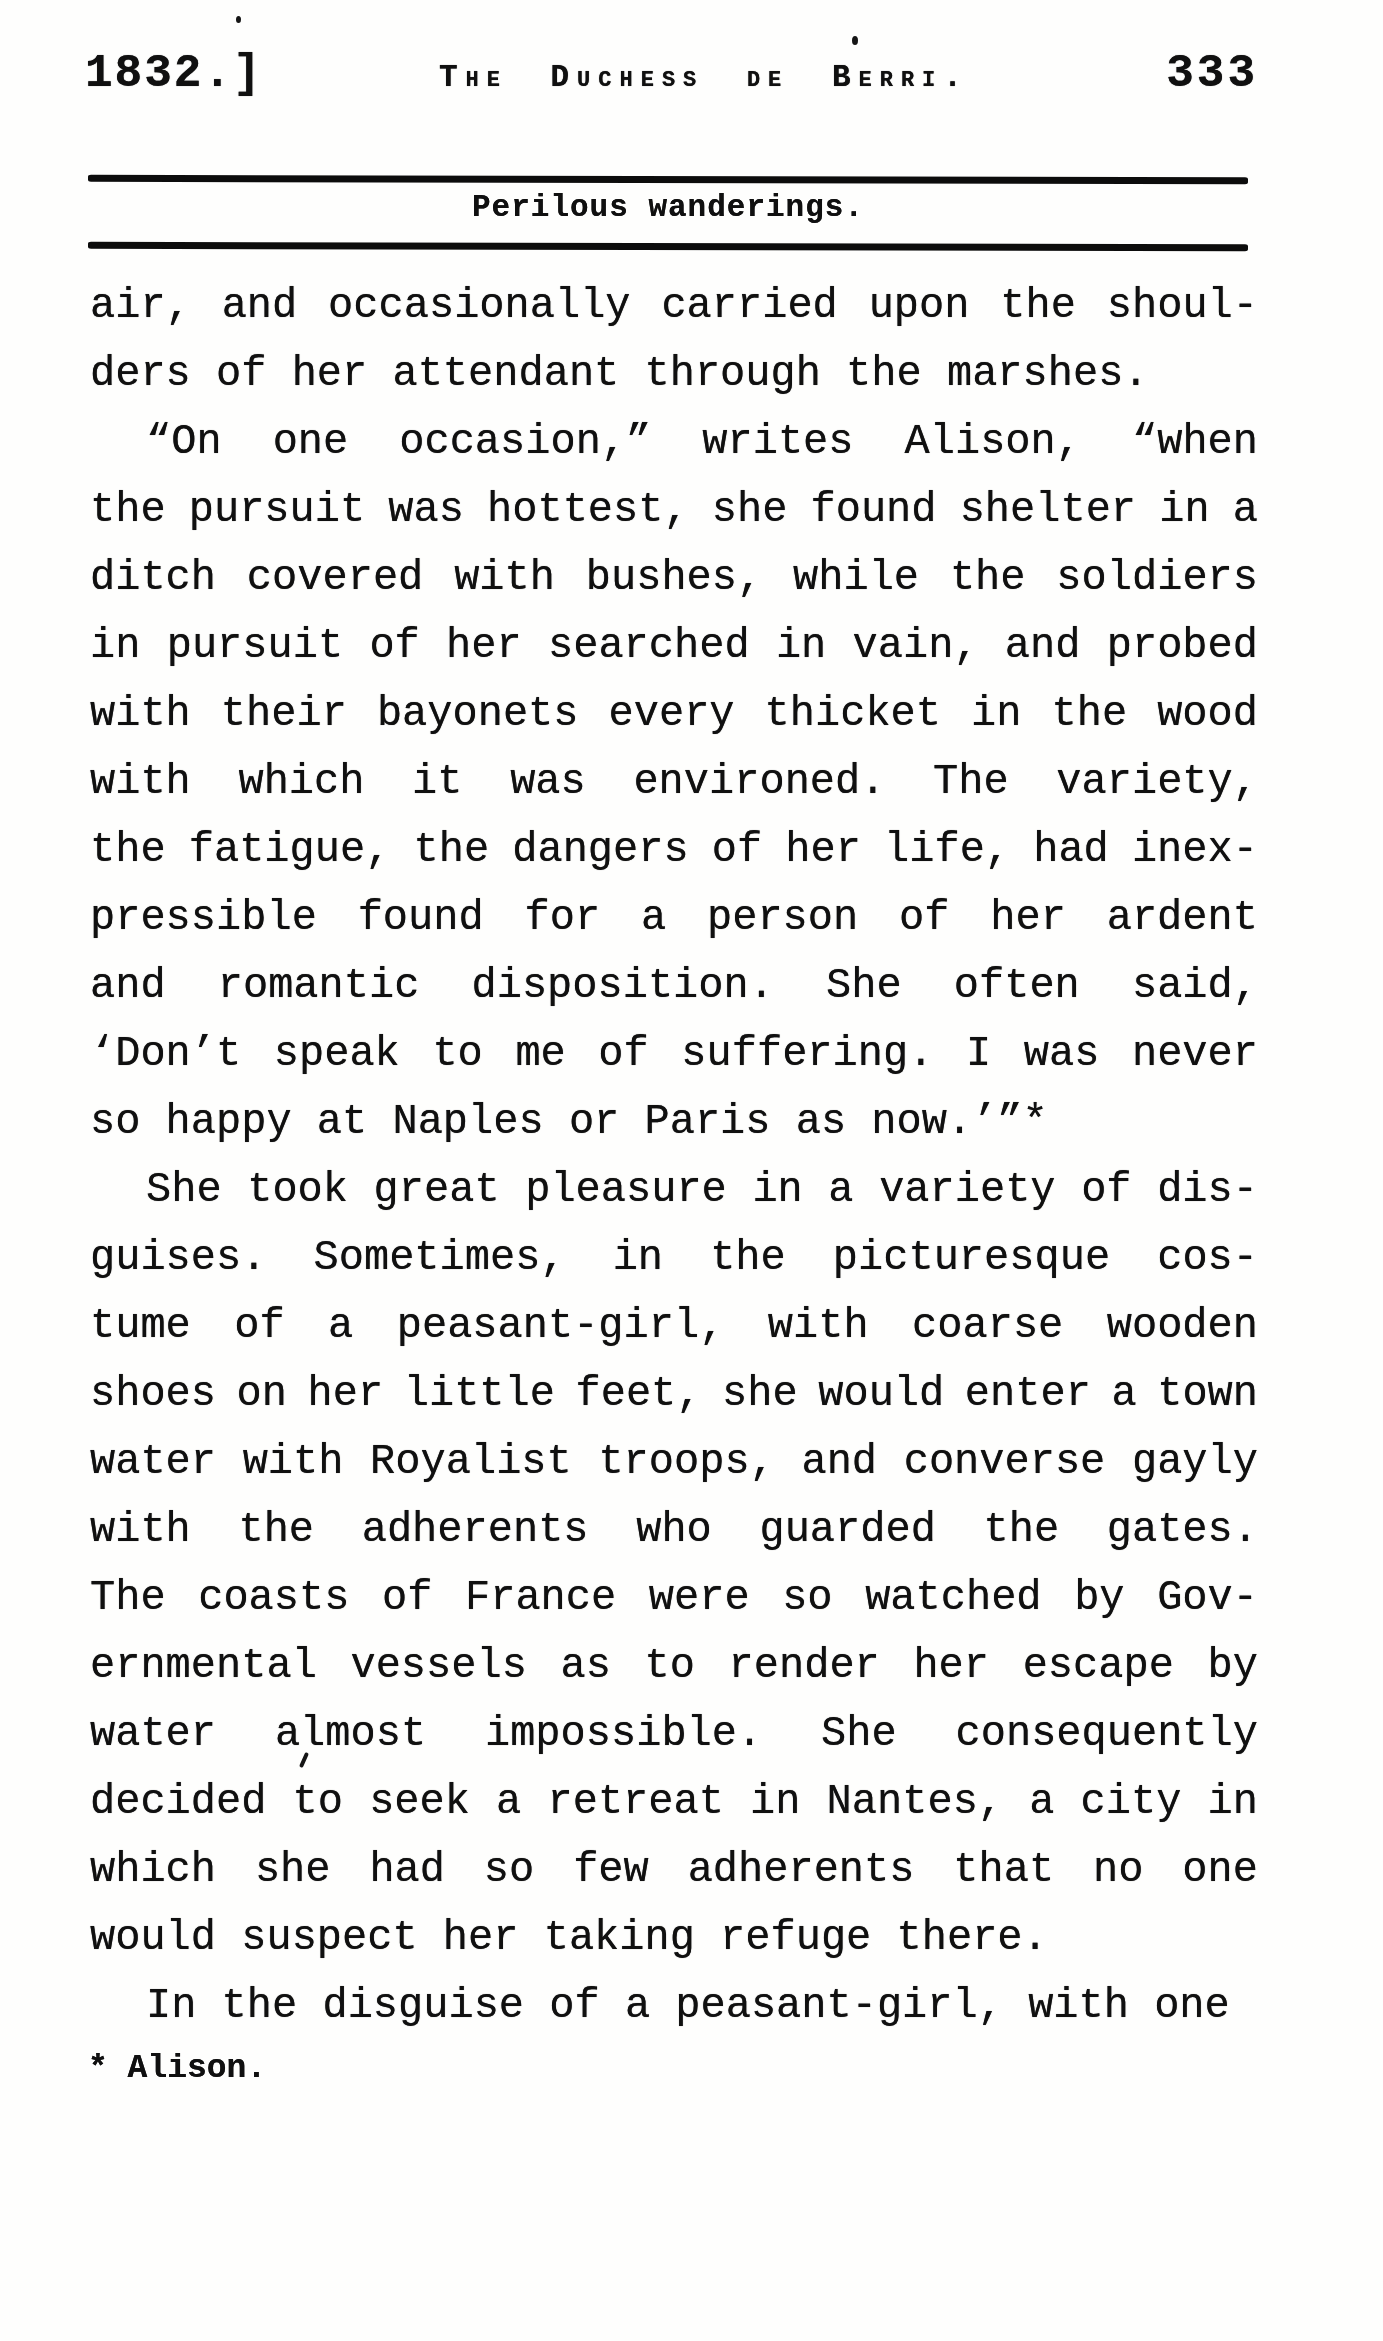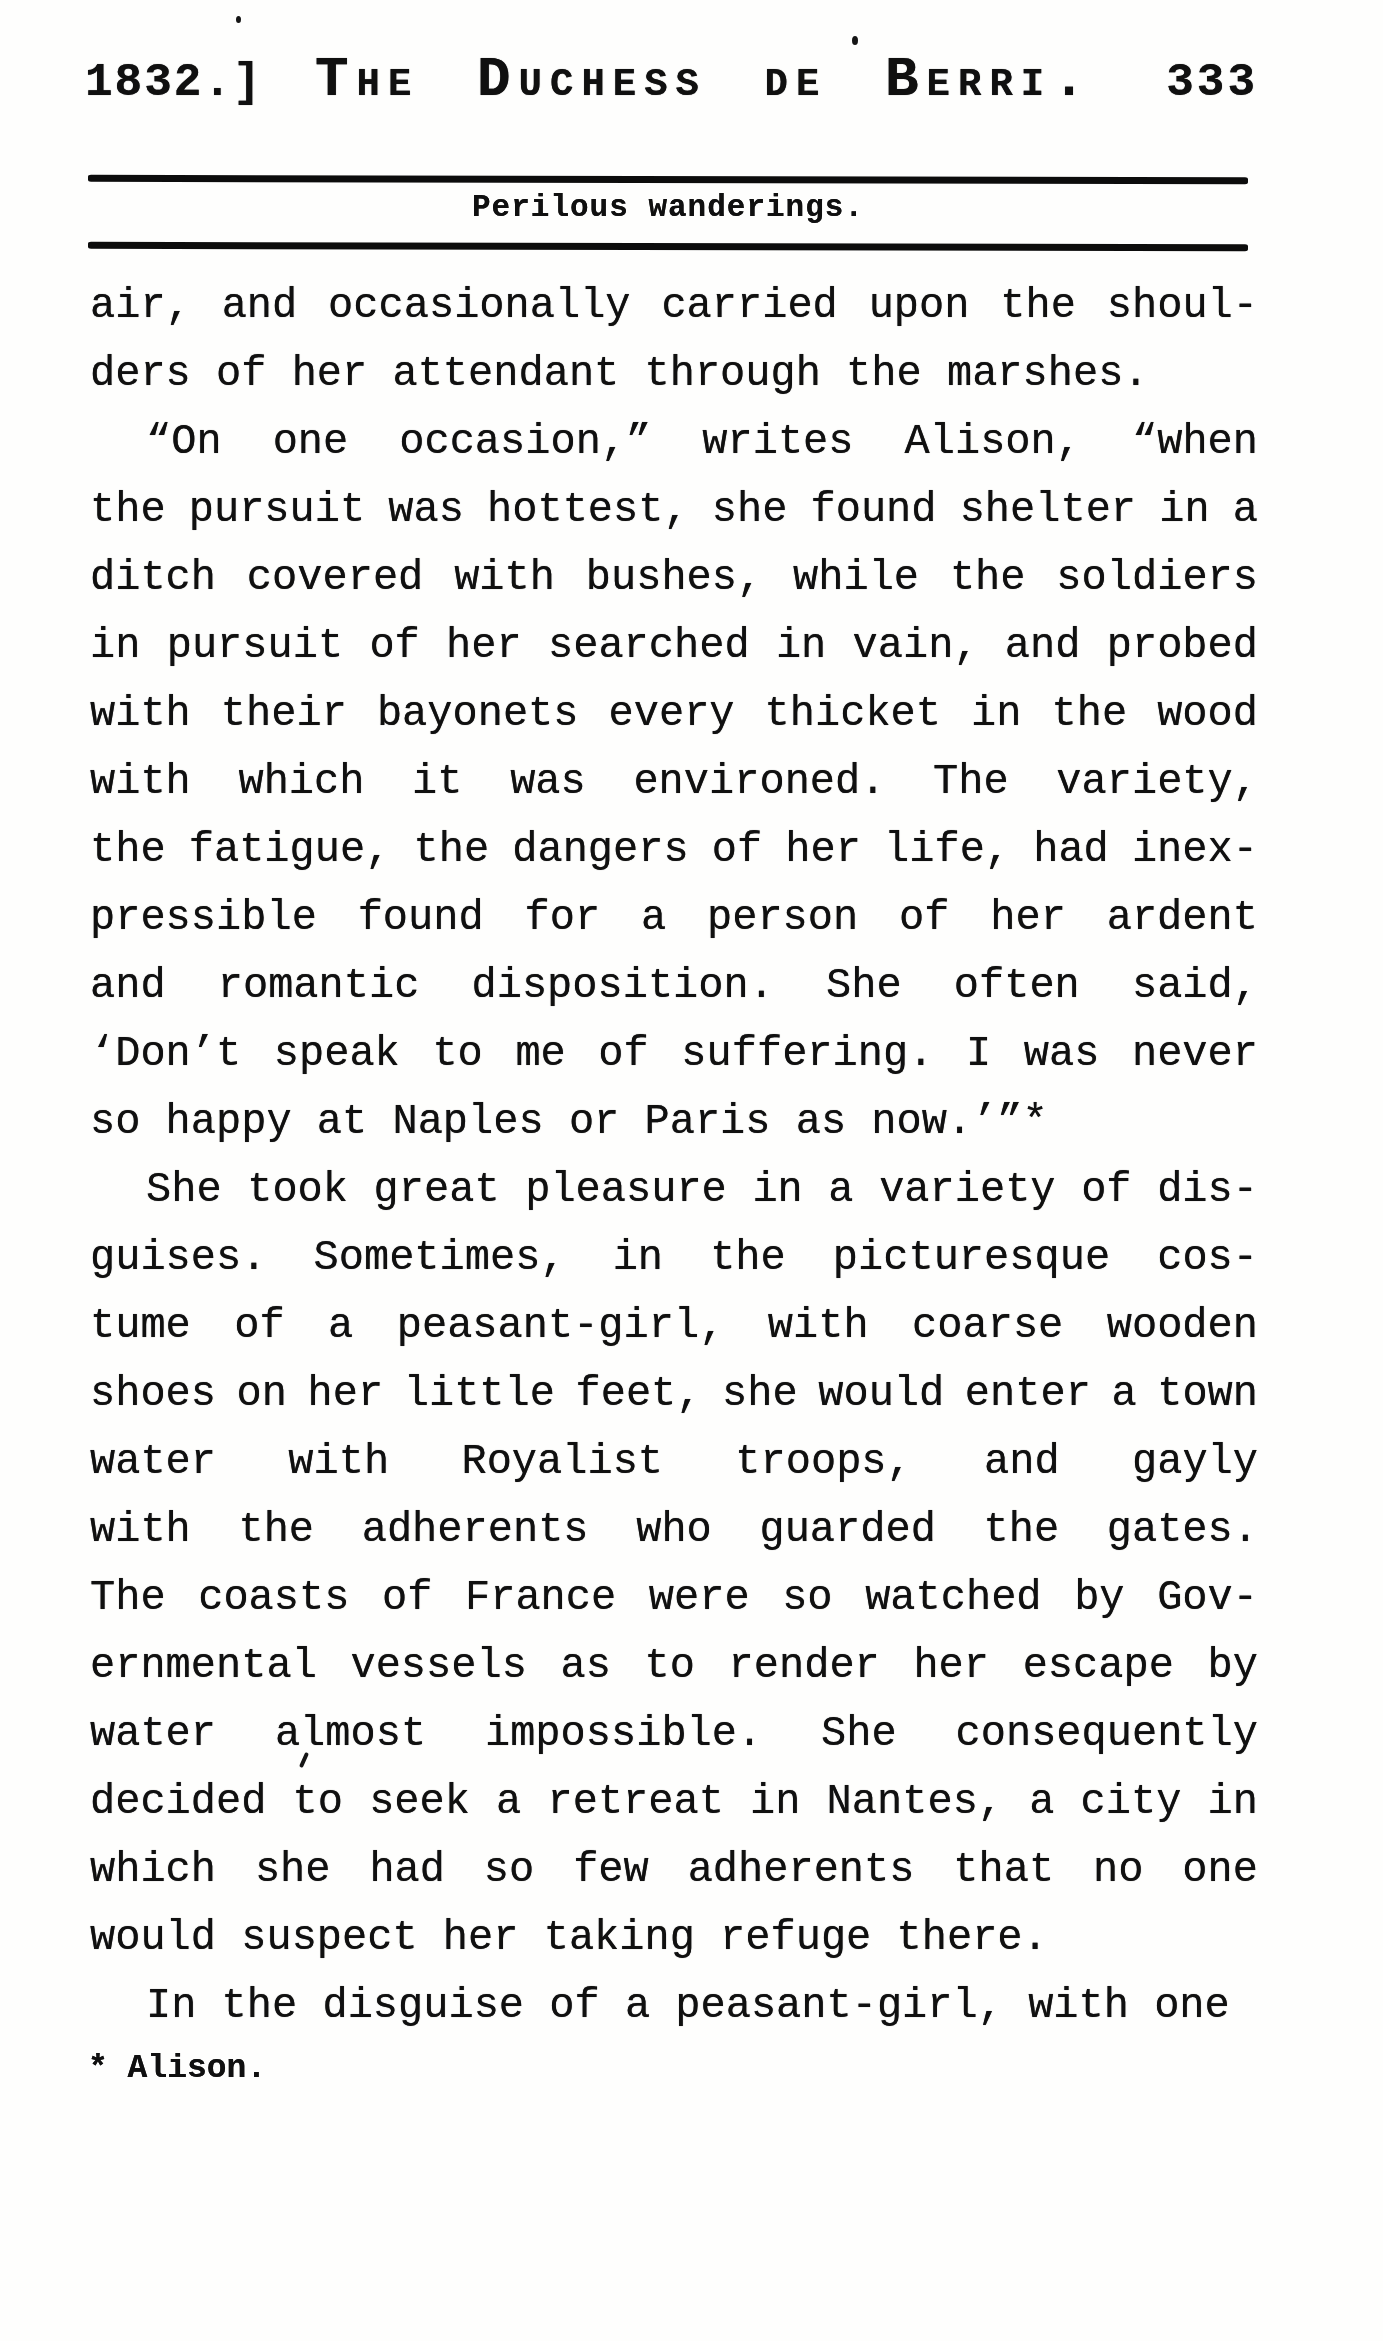--- a/index.html
+++ b/index.html
@@ -27,21 +27,21 @@
     justify-content: space-between;
     align-items: baseline;
     text-shadow: 0 0 0.7px rgba(12,12,12,0.9);
   }
   .year {
     font-size: 46px;
     font-weight: 700;
     letter-spacing: 2px;
   }
   .head-title {
-    font-size: 56px;
+    font-size: 31px;
     font-variant: small-caps;
     font-weight: 600;
     letter-spacing: 8px;
     word-spacing: 16px;
     transform: translateX(-28px);
     margin-left: 36px;
   }
   .pageno {
     font-size: 46px;
     font-weight: 700;
@@ -281,20 +281,21 @@
         <span>enter</span>
         <span>a</span>
         <span>town</span>
       </div>
       <div class="line just">
         <span>water</span>
         <span>with</span>
         <span>Royalist</span>
         <span>troops,</span>
         <span>and</span>
+        <span>converse</span>
         <span>gayly</span>
       </div>
       <div class="line just">
         <span>with</span>
         <span>the</span>
         <span>adherents</span>
         <span>who</span>
         <span>guarded</span>
         <span>the</span>
         <span>gates.</span>

